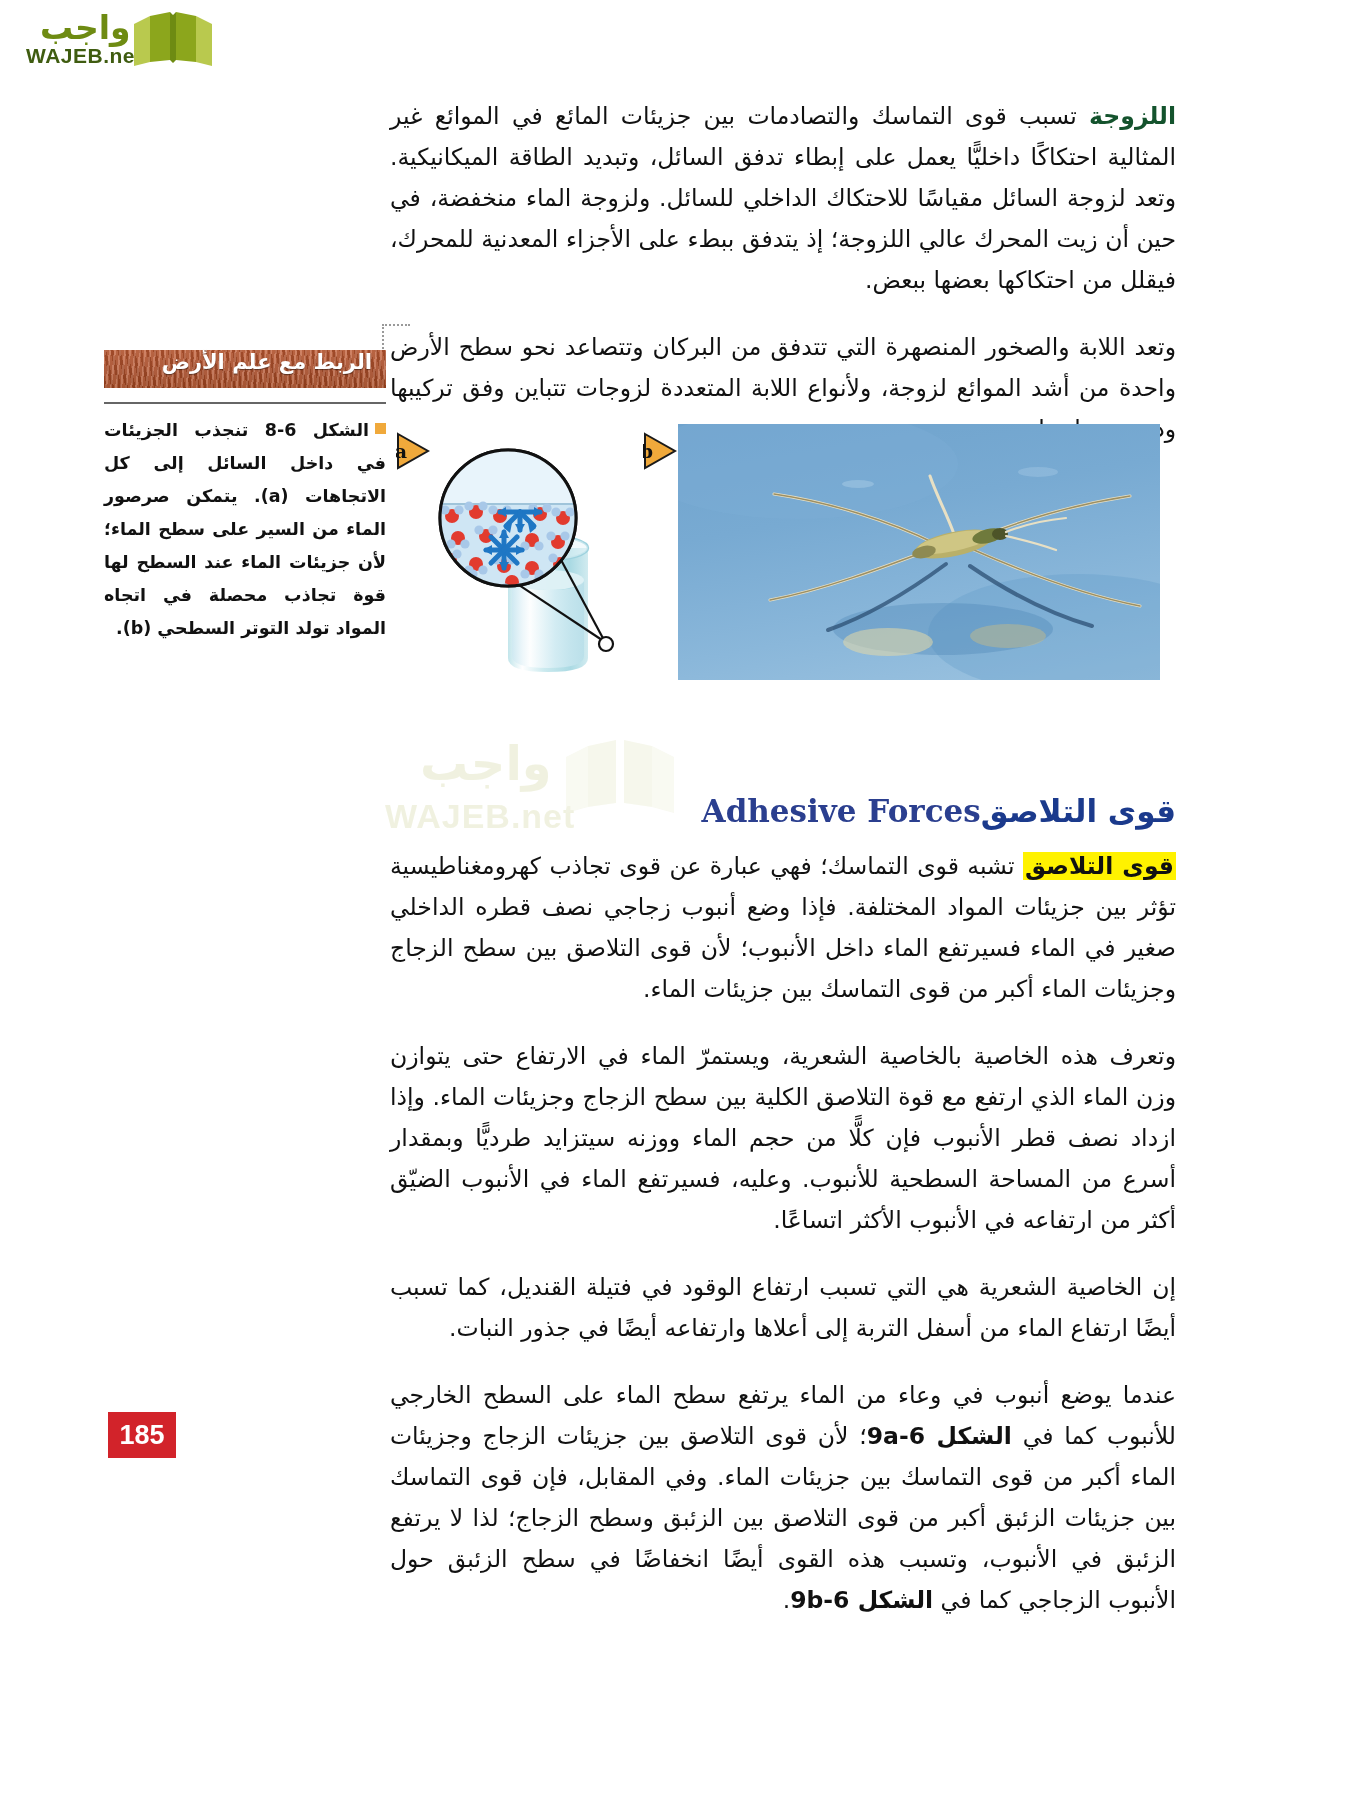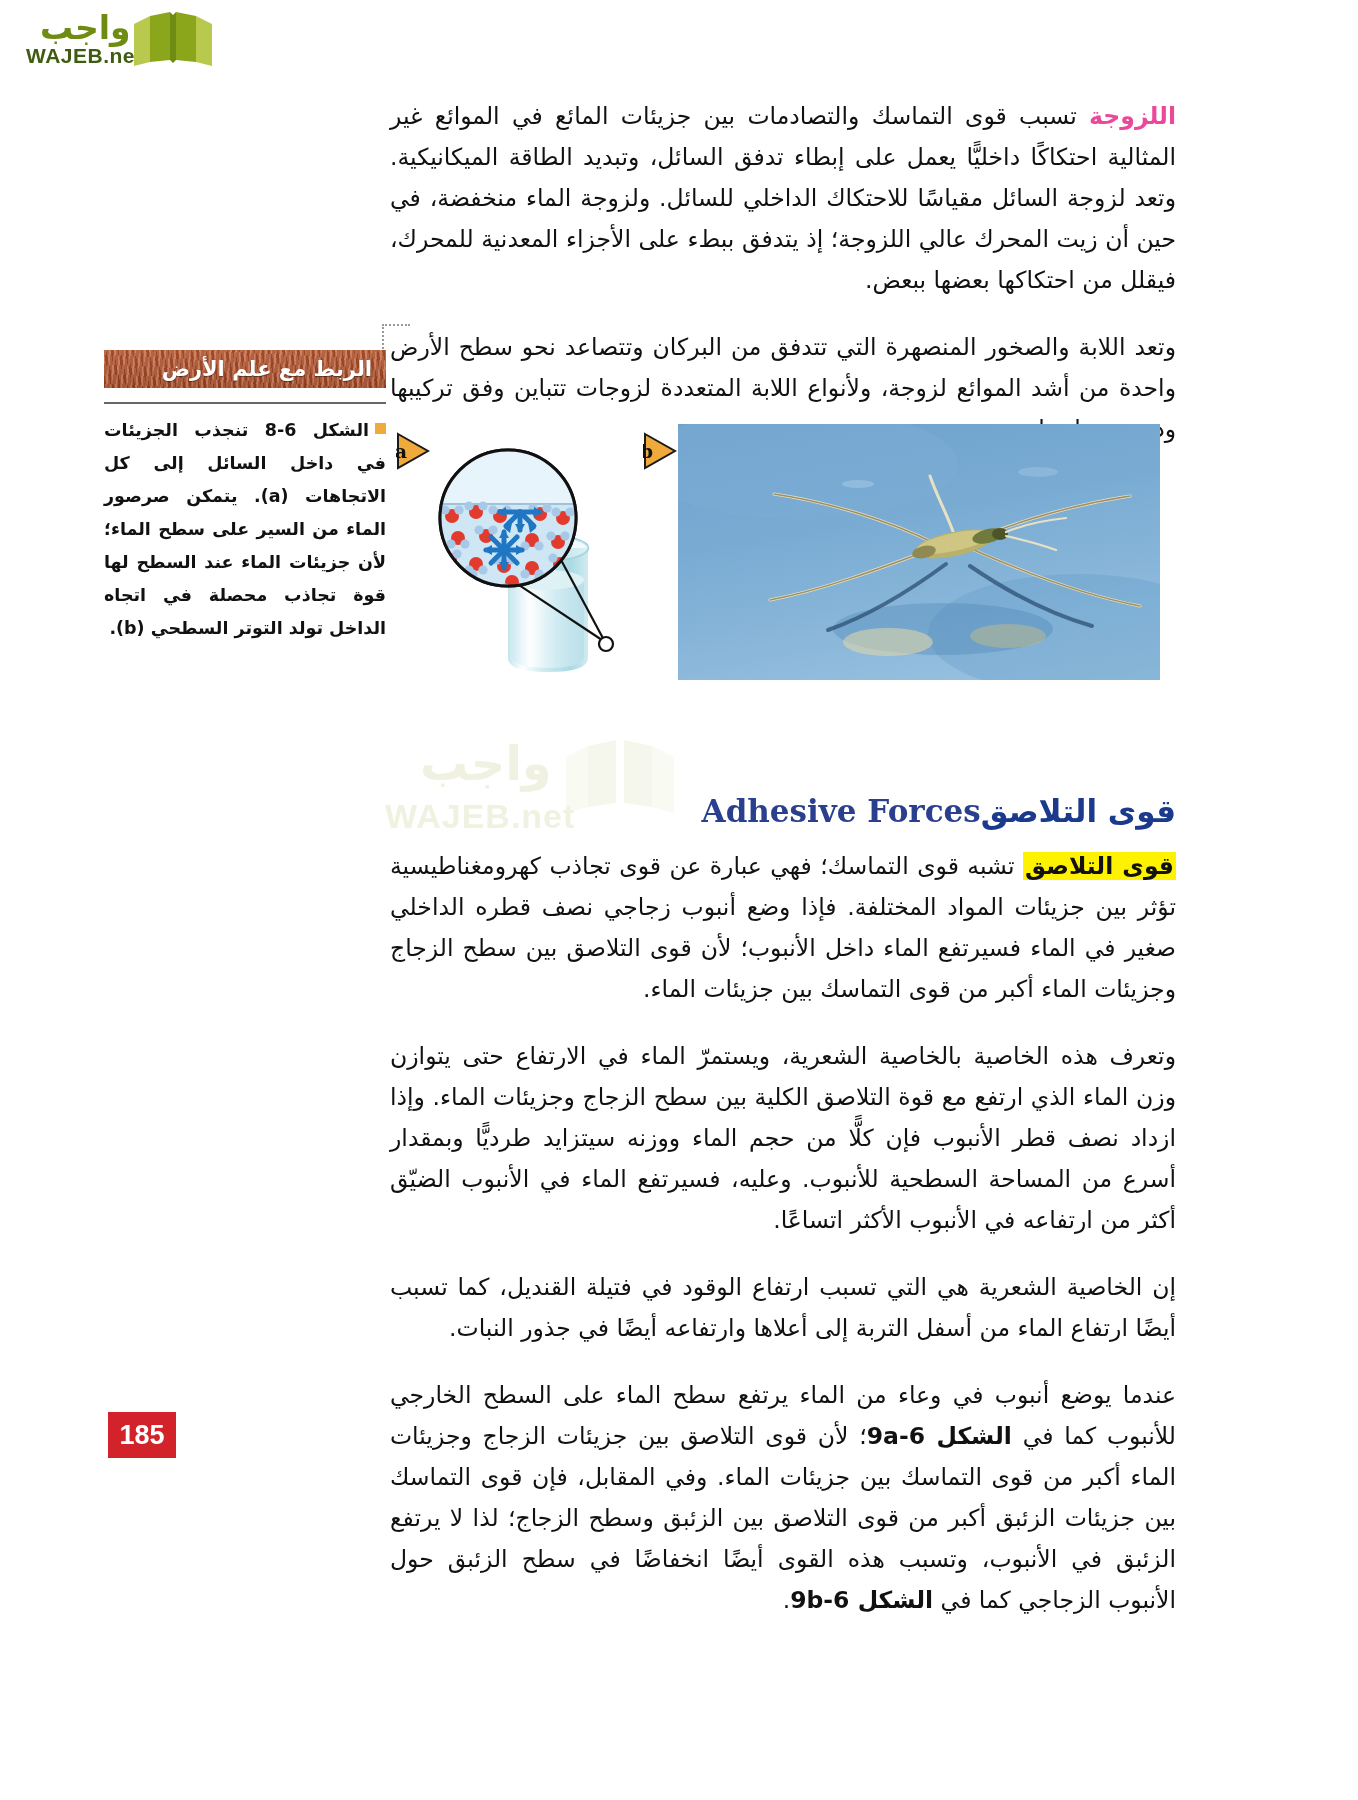--- a/index.html
+++ b/index.html
@@ -45,21 +45,21 @@
   
   .col-main{
     position:absolute;right:182px;top:96px;width:786px;
     direction:rtl;text-align:justify;
   }
   .p{
     font-family:"DejaVu Sans","Liberation Sans",sans-serif;
     font-size:23.5px;line-height:41px;color:#111;
     margin:0 0 26px 0;text-align:justify;
   }
-  .term-red{color:#ec4899;font-weight:700;}
+  .term-red{color:#14532d;font-weight:700;}
   .term-hl{background:#fff200;font-weight:700;padding:0 2px;}
   .bold{font-weight:700;}
 
   
   .sec-head{
     position:absolute;right:182px;top:793px;width:786px;
     direction:rtl;text-align:right;
     white-space:nowrap;
   }
   .sec-ar{
@@ -75,21 +75,21 @@
   
   .sidebar{
     position:absolute;left:104px;top:350px;width:282px;direction:rtl;
   }
   .sb-banner{
     height:38px;width:282px;
     background:
       repeating-linear-gradient(96deg, rgba(255,255,255,.16) 0 2px, rgba(0,0,0,.07) 2px 5px),
       repeating-linear-gradient(78deg, rgba(0,0,0,.10) 0 3px, rgba(255,255,255,.10) 3px 7px),
       linear-gradient(180deg,#c05a32 0%,#b2512c 55%,#a8481f 100%);
-    display:flex;align-items:center;justify-content:flex-start;
+    display:flex;align-items:flex-start;justify-content:flex-start;
     padding-right:14px;box-sizing:border-box;
   }
   .sb-banner span{
     color:#ffffff;font-size:21px;font-weight:700;
     text-shadow:0 1px 1px rgba(0,0,0,.45);
     font-family:"DejaVu Sans",sans-serif;
   }
   .sb-rule{height:2px;background:#666;margin-top:14px;width:282px;}
   .sb-cap{
     margin-top:10px;font-size:17.5px;line-height:33px;
@@ -163,21 +163,21 @@
 
   <div class="dot-line"></div>
   <div class="dot-vert"></div>
 
   <div class="sidebar">
     <div class="sb-banner">
       <span>الربط مع علم الأرض</span>
     </div>
     <div class="sb-rule"></div>
     <div class="sb-cap">
-      <span class="sb-bullet"></span><span class="bold">الشكل 6-8</span><span> تنجذب الجزيئات في داخل السائل إلى كل الاتجاهات (a). يتمكن صرصور الماء من السير على سطح الماء؛ لأن جزيئات الماء عند السطح لها قوة تجاذب محصلة في اتجاه الداخل تولد التوتر السطحي (b).</span>
+      <span class="sb-bullet"></span><span class="bold">الشكل 6-8</span><span> تنجذب الجزيئات في داخل السائل إلى كل الاتجاهات (a). يتمكن صرصور الماء من السير على سطح الماء؛ لأن جزيئات الماء عند السطح لها قوة تجاذب محصلة في اتجاه المواد تولد التوتر السطحي (b).</span>
     </div>
   </div>
 
   <div class="marker" style="left:396px;top:432px;">
     <svg width="34" height="38" viewBox="0 0 34 38">
       <polygon points="2,2 32,19 2,36" fill="#f0a93b" stroke="#1a1a1a" stroke-width="2"></polygon>
       <text x="11" y="26" font-family="DejaVu Serif, serif" font-size="19" font-weight="700" fill="#111">a</text>
     </svg>
   </div>
 

